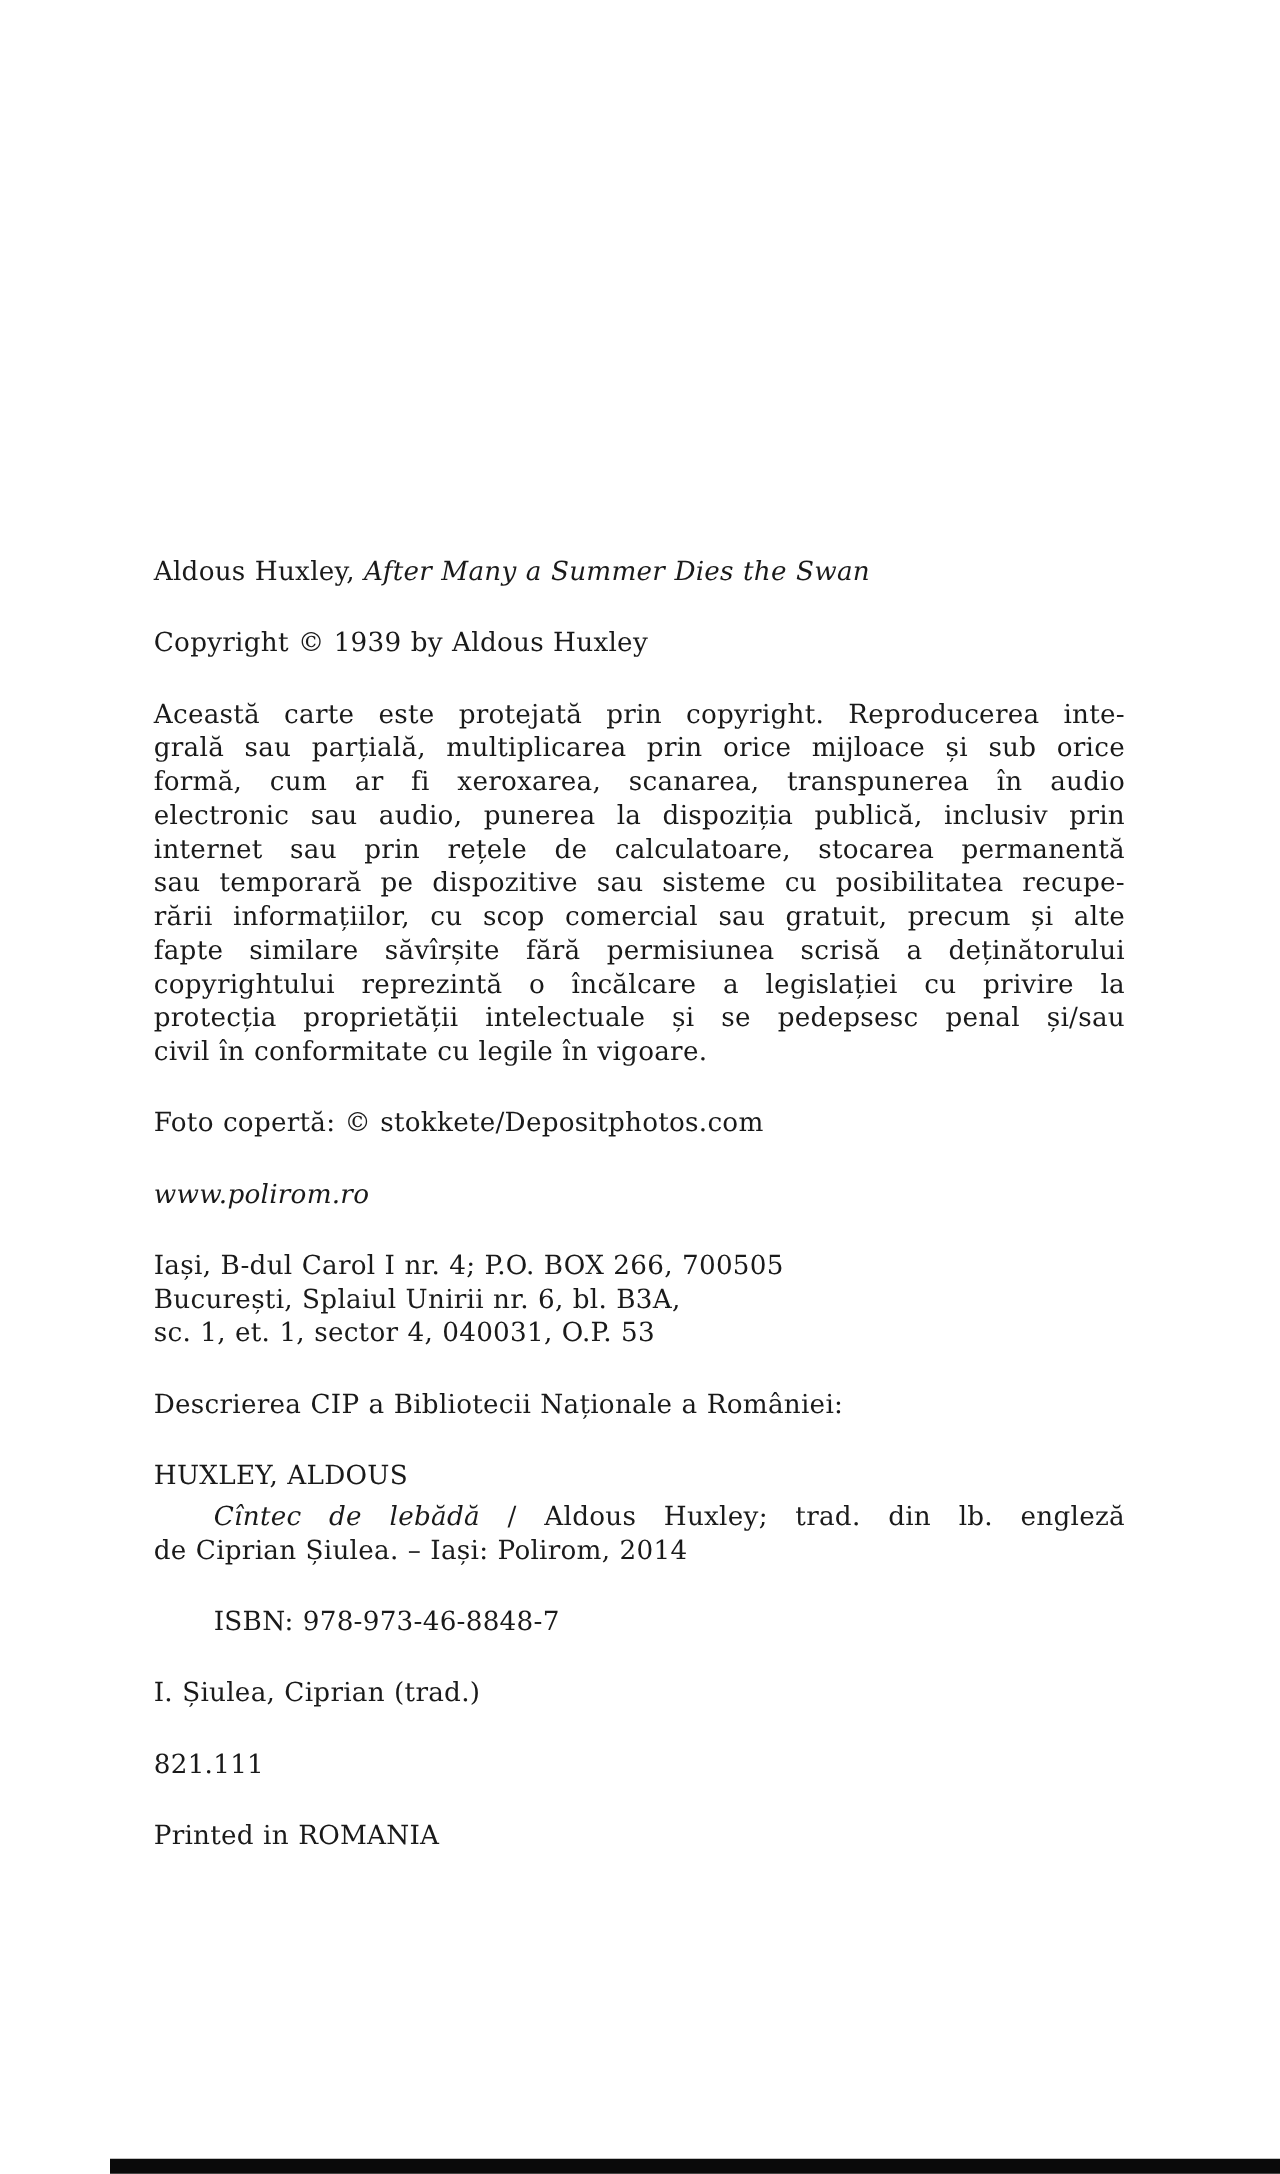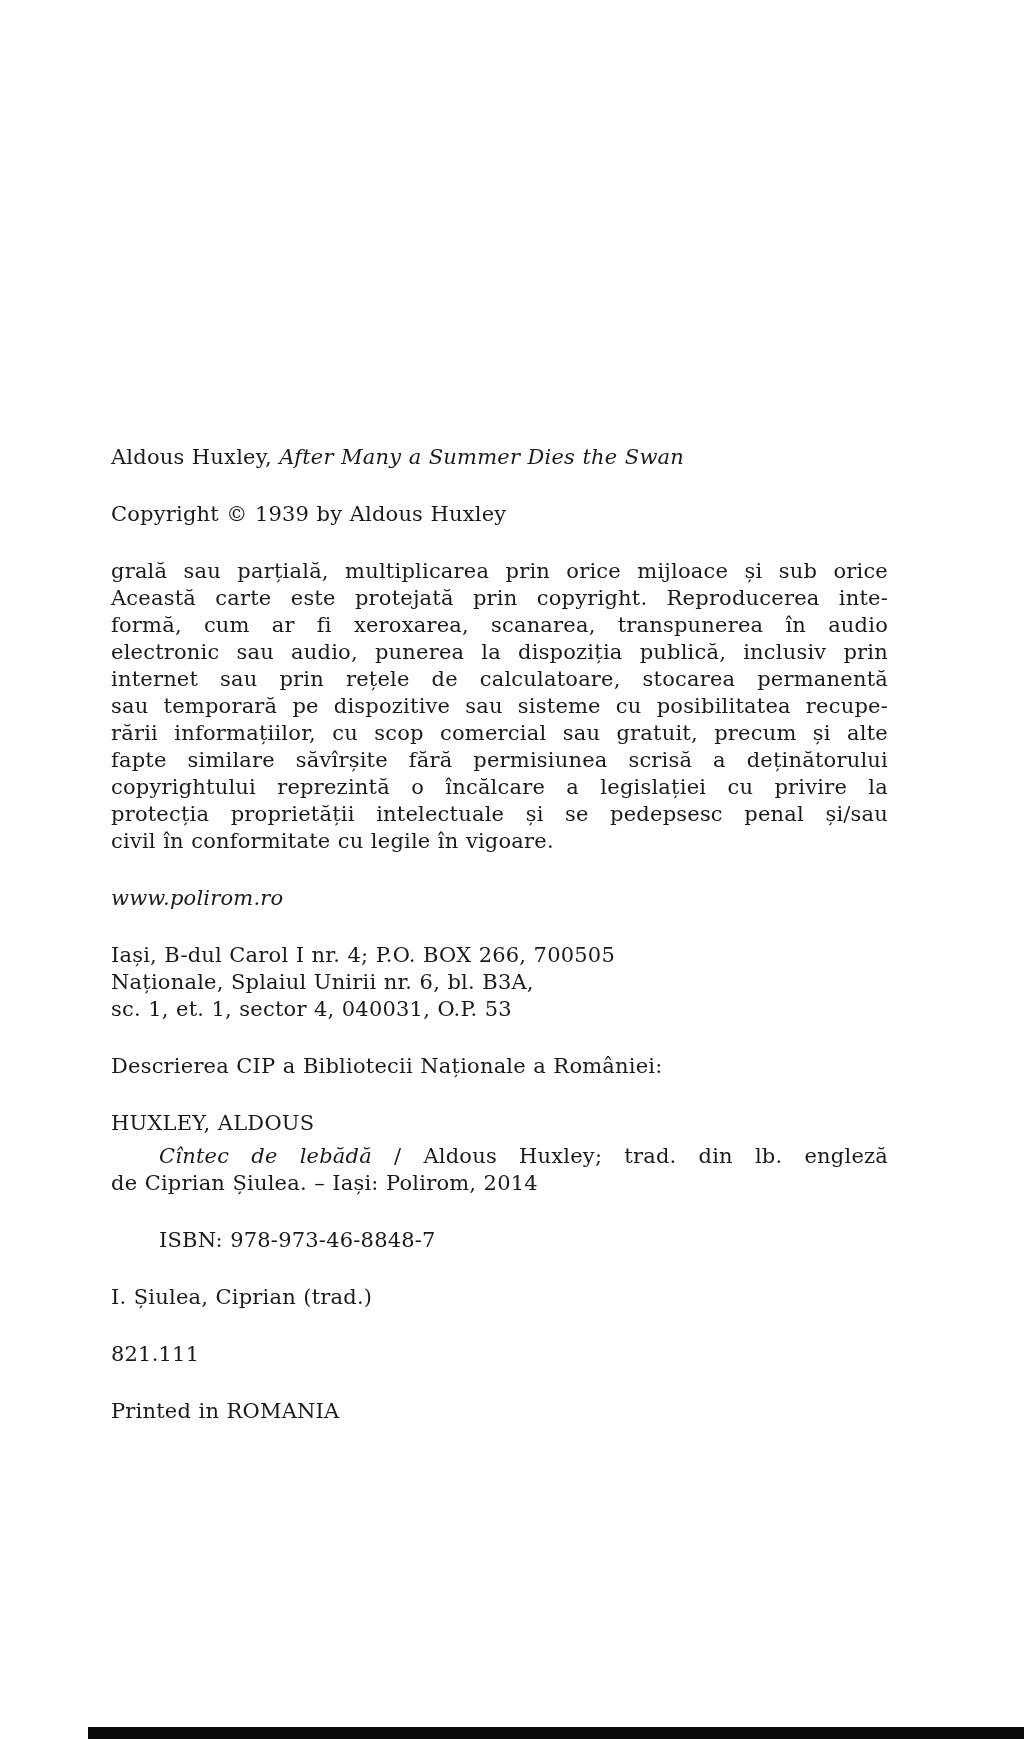--- a/index.html
+++ b/index.html
@@ -5,21 +5,21 @@
   html, body {
     margin: 0;
     padding: 0;
     width: 1024px;
     height: 1739px;
     background: #ffffff;
     overflow: hidden;
   }
   .page-text {
     position: absolute;
-    left: 111px;
+    left: 123px;
     top: 444px;
     width: 777px;
     color: #1a1a1a;
     font-family: "DejaVu Serif", "Liberation Serif", serif;
     font-size: 21px;
     line-height: 27px;
     letter-spacing: 0.2px;
     word-spacing: 0.5px;
   }
   .block { margin: 0 0 30px 0; }
@@ -43,39 +43,40 @@
 <body>
 
 <div class="page-text">
 
   <div class="block"><span>Aldous Huxley, </span><span class="it">After Many a Summer Dies the Swan</span></div>
 
   <div class="block">Copyright © 1939 by Aldous Huxley</div>
 
 
   <div class="block">
+    <div class="jline">Această carte este protejată prin copyright. Reproducerea inte-</div>
     <div class="jline">grală sau parțială, multiplicarea prin orice mijloace și sub orice</div>
-    <div class="jline">Această carte este protejată prin copyright. Reproducerea inte-</div>
     <div class="jline">formă, cum ar fi xeroxarea, scanarea, transpunerea în audio</div>
     <div class="jline">electronic sau audio, punerea la dispoziția publică, inclusiv prin</div>
     <div class="jline">internet sau prin rețele de calculatoare, stocarea permanentă</div>
     <div class="jline">sau temporară pe dispozitive sau sisteme cu posibilitatea recupe-</div>
     <div class="jline">rării informațiilor, cu scop comercial sau gratuit, precum și alte</div>
     <div class="jline">fapte similare săvîrșite fără permisiunea scrisă a deținătorului</div>
     <div class="jline">copyrightului reprezintă o încălcare a legislației cu privire la</div>
     <div class="jline">protecția proprietății intelectuale și se pedepsesc penal și/sau</div>
     <div>civil în conformitate cu legile în vigoare.</div>
   </div>
 
+  <div class="block">Foto copertă: © stokkete/Depositphotos.com</div>
 
   <div class="block it">www.polirom.ro</div>
 
   <div class="block">
     <div>Iași, B-dul Carol I nr. 4; P.O. BOX 266, 700505</div>
-    <div>Naționale, Splaiul Unirii nr. 6, bl. B3A,</div>
+    <div>București, Splaiul Unirii nr. 6, bl. B3A,</div>
     <div>sc. 1, et. 1, sector 4, 040031, O.P. 53</div>
   </div>
 
   <div class="block">Descrierea CIP a Bibliotecii Naționale a României:</div>
 
   <div class="cip-author">HUXLEY, ALDOUS</div>
 
   <div class="block">
     <div class="jline indent"><span class="it">Cîntec de lebădă</span><span> / Aldous Huxley; trad. din lb. engleză</span></div>
     <div>de Ciprian Șiulea. – Iași: Polirom, 2014</div>

